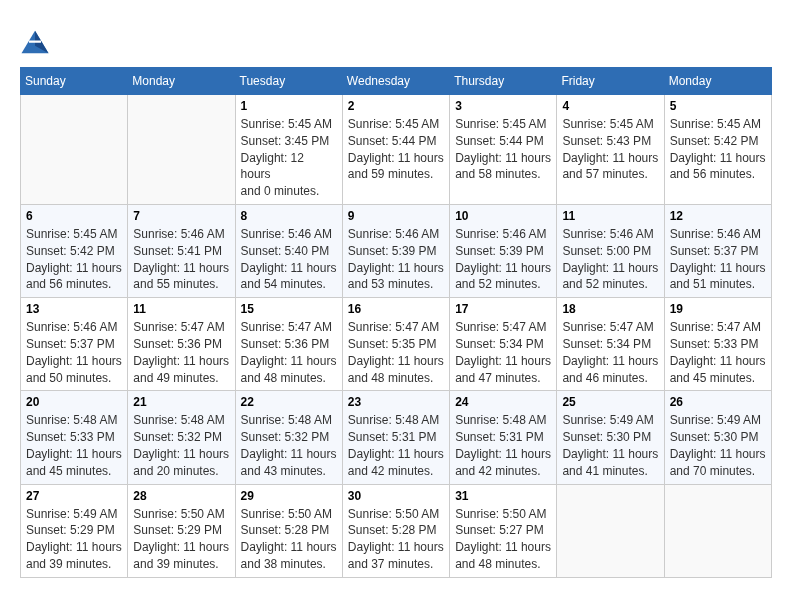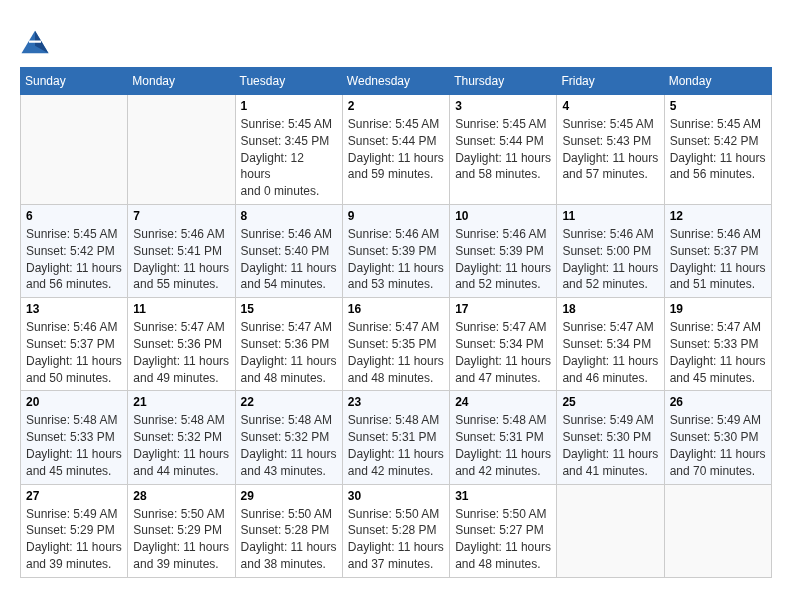--- a/index.html
+++ b/index.html
@@ -214,21 +214,21 @@
             <div class="day-info"><span>Sunrise: 5:47 AM</span><br><span>Sunset: 5:33 PM</span><br><span>Daylight: 11 hours</span><br><span>and 45 minutes.</span></div>
           </td>
         </tr>
         <tr>
           <td>
             <span class="day-num">20</span>
             <div class="day-info"><span>Sunrise: 5:48 AM</span><br><span>Sunset: 5:33 PM</span><br><span>Daylight: 11 hours</span><br><span>and 45 minutes.</span></div>
           </td>
           <td>
             <span class="day-num">21</span>
-            <div class="day-info"><span>Sunrise: 5:48 AM</span><br><span>Sunset: 5:32 PM</span><br><span>Daylight: 11 hours</span><br><span>and 44 minutes.</span></div>
+            <div class="day-info"><span>Sunrise: 5:48 AM</span><br><span>Sunset: 5:32 PM</span><br><span>Daylight: 11 hours</span><br><span>and 20 minutes.</span></div>
           </td>
           <td>
             <span class="day-num">22</span>
             <div class="day-info"><span>Sunrise: 5:48 AM</span><br><span>Sunset: 5:32 PM</span><br><span>Daylight: 11 hours</span><br><span>and 43 minutes.</span></div>
           </td>
           <td>
             <span class="day-num">23</span>
             <div class="day-info"><span>Sunrise: 5:48 AM</span><br><span>Sunset: 5:31 PM</span><br><span>Daylight: 11 hours</span><br><span>and 42 minutes.</span></div>
           </td>
           <td>

